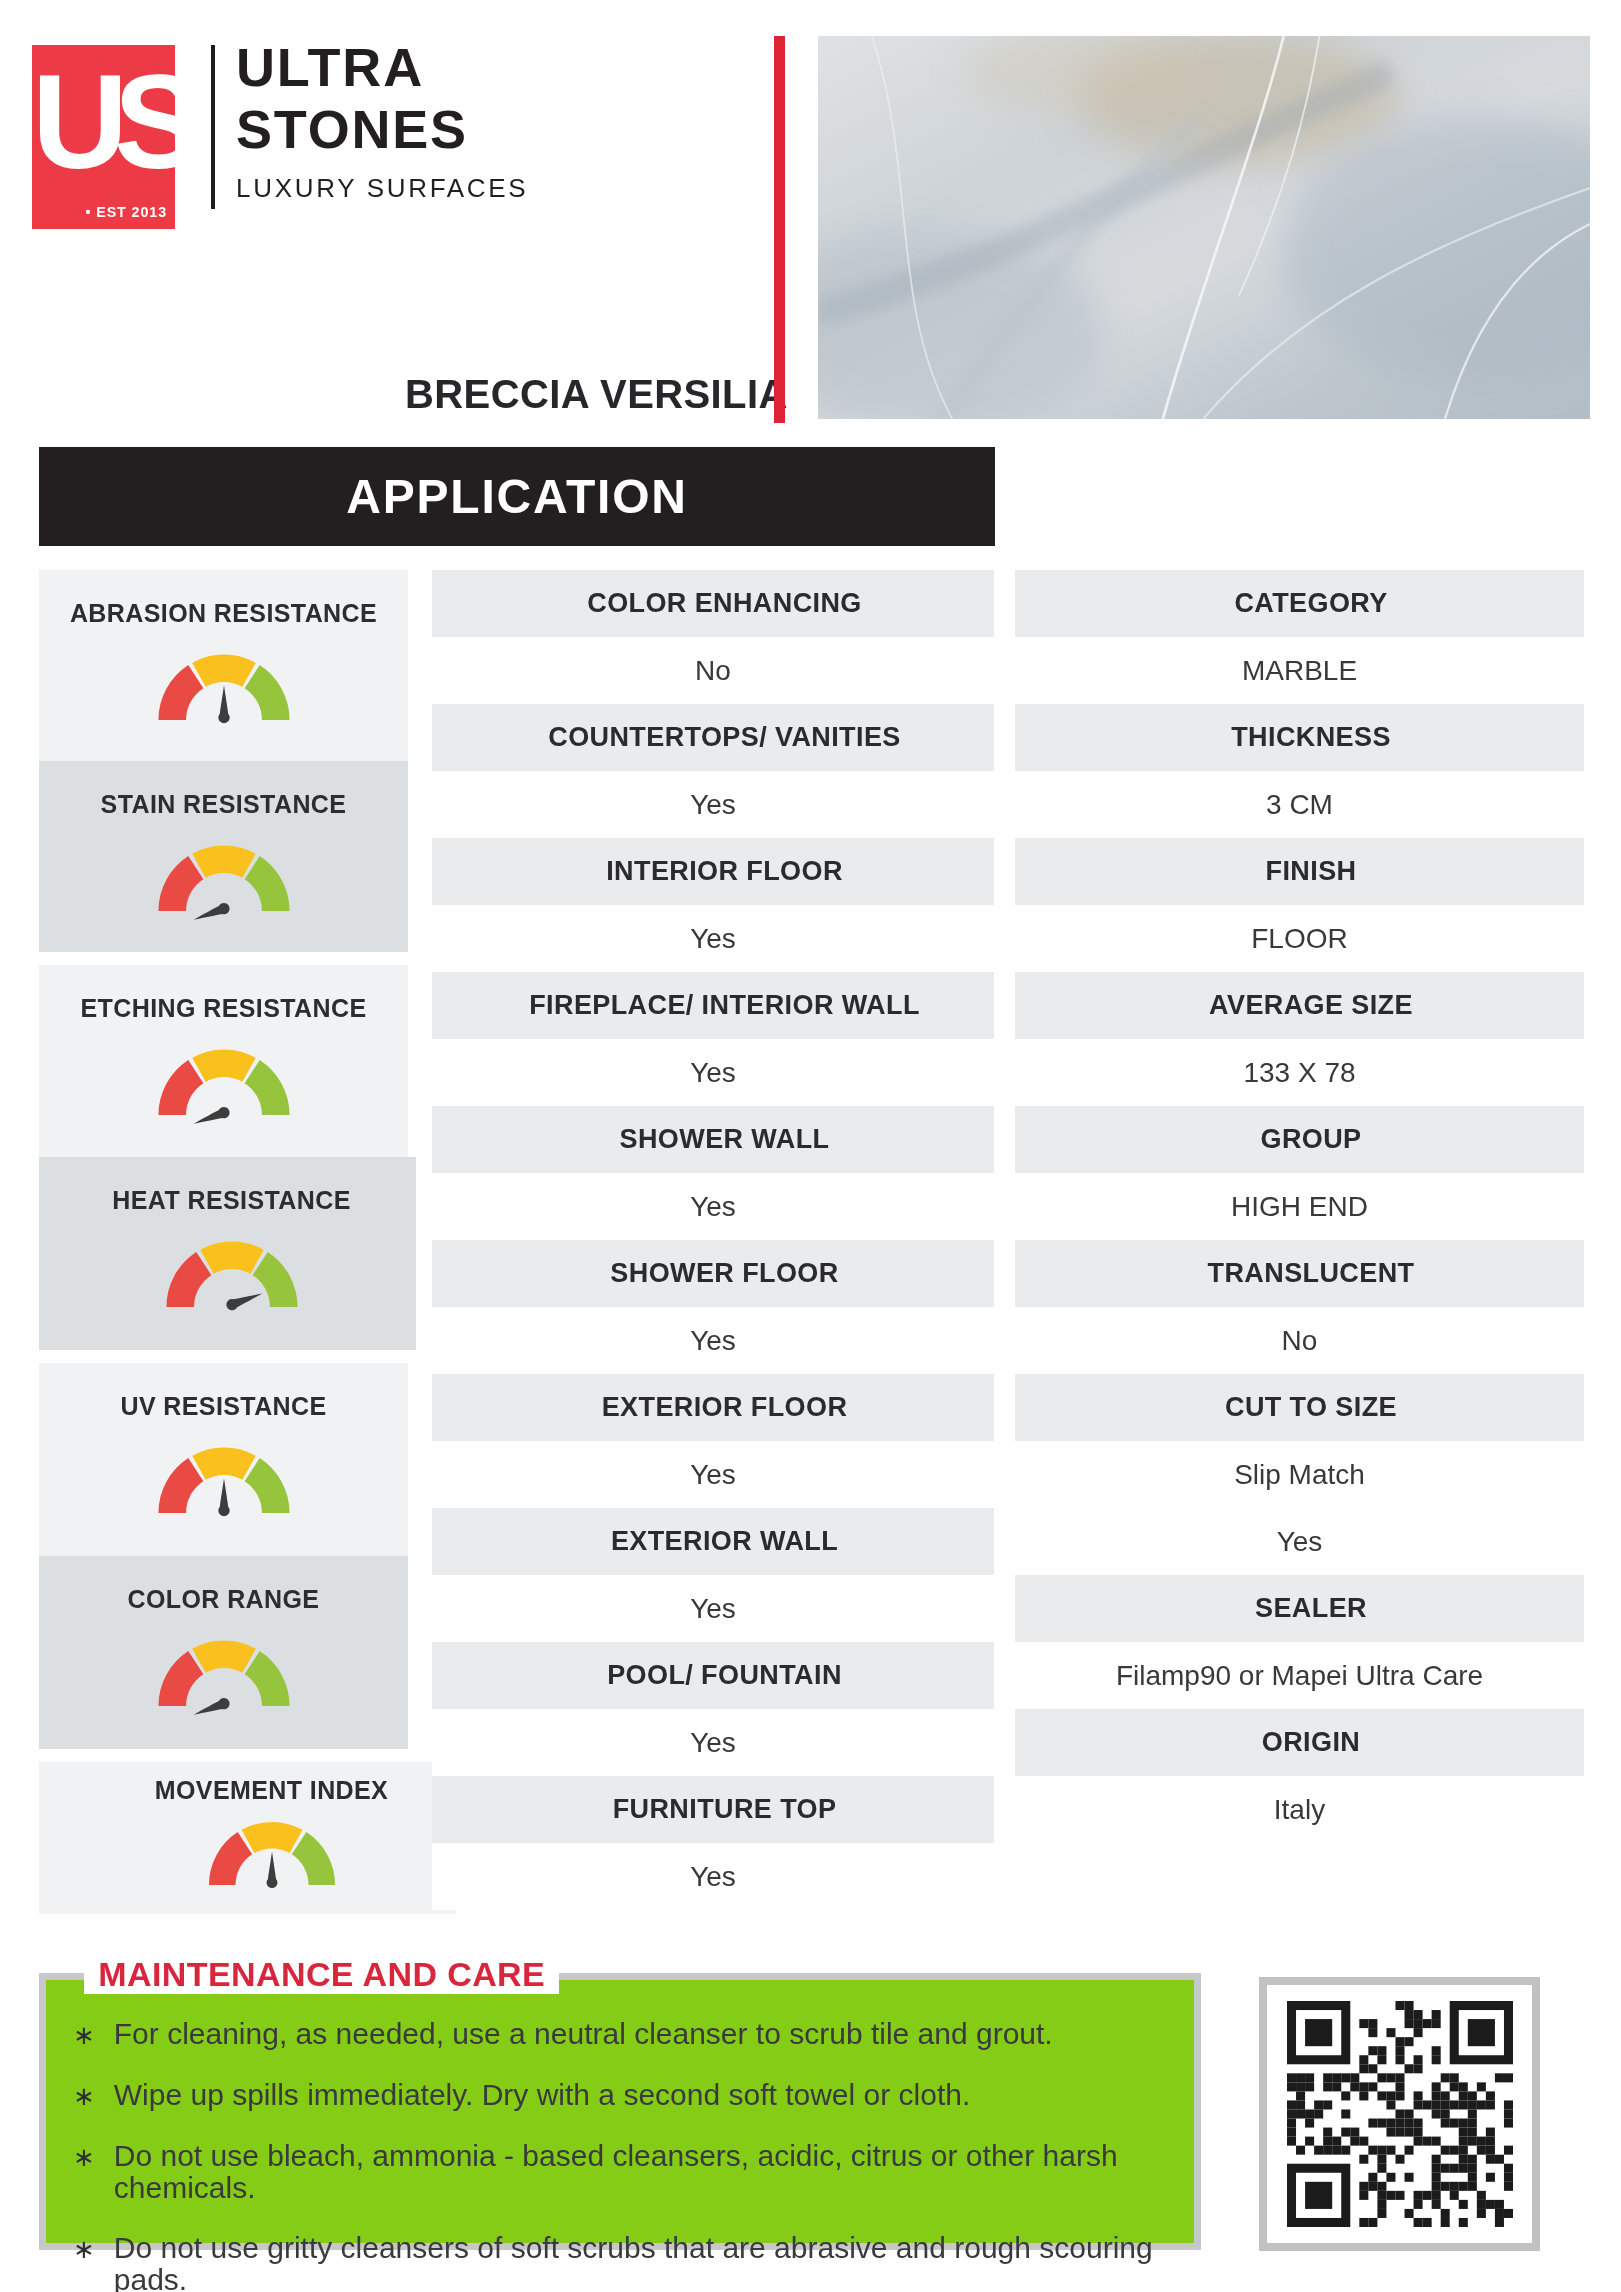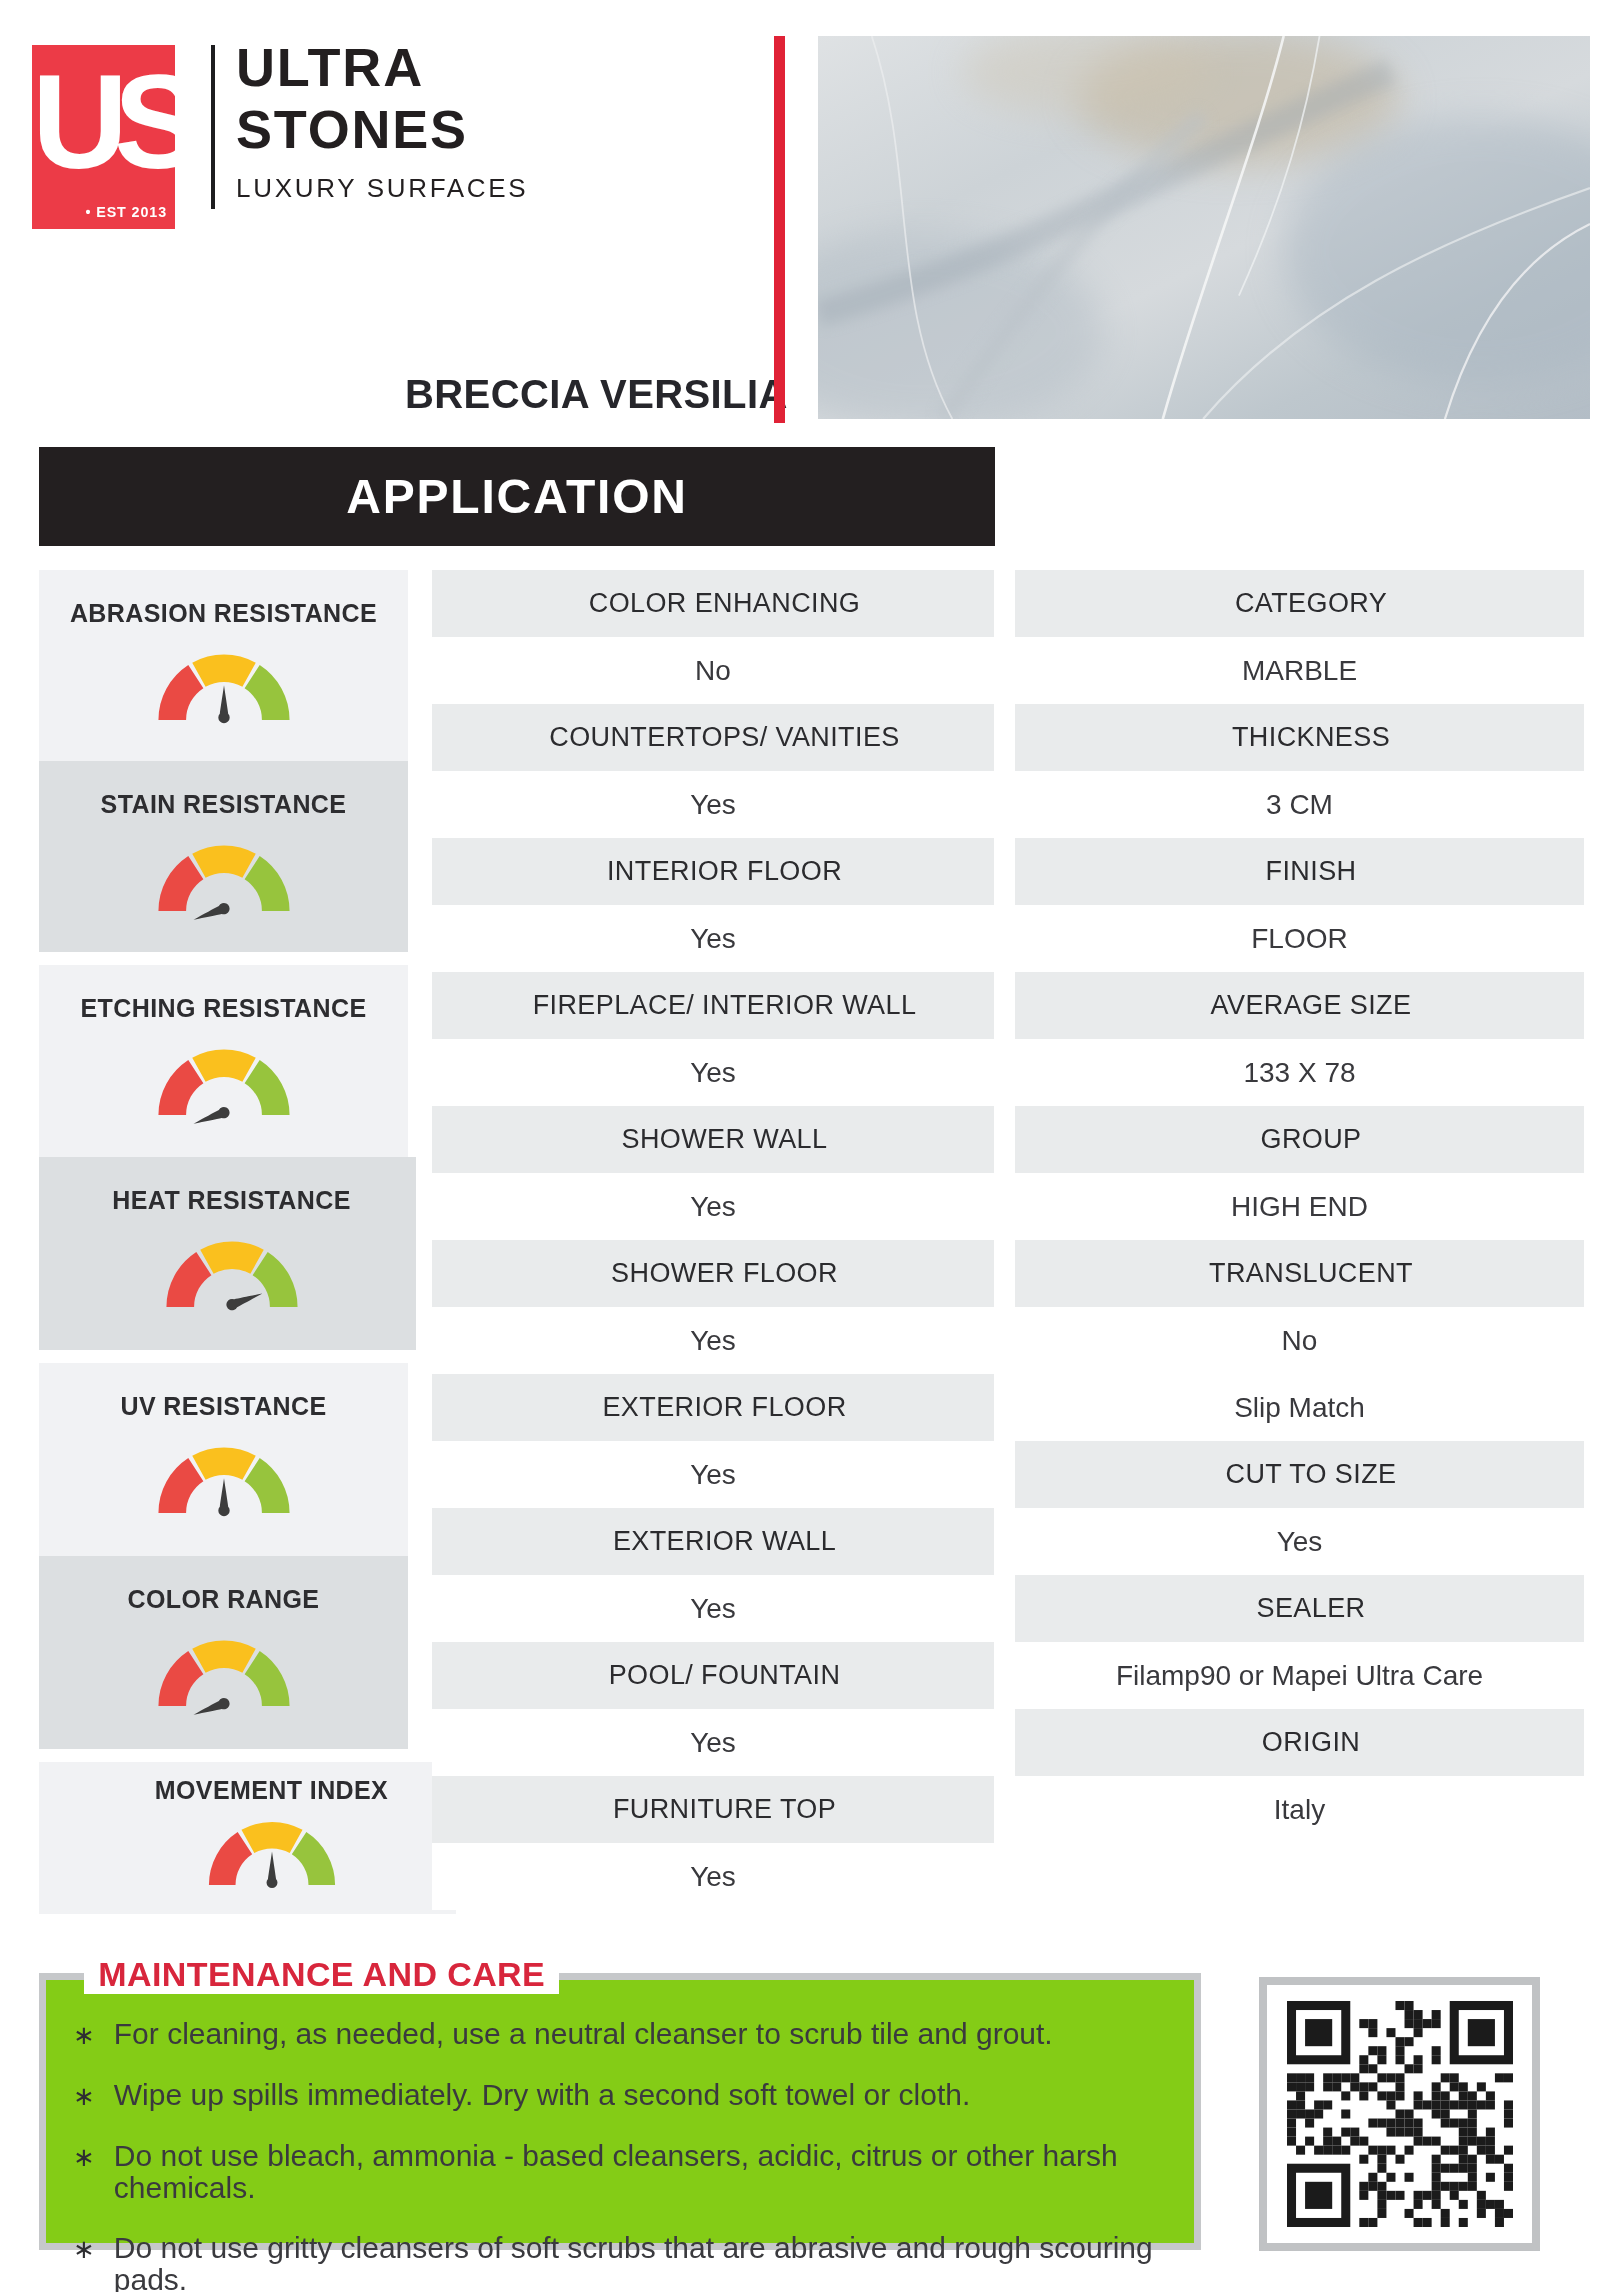--- a/index.html
+++ b/index.html
@@ -36,21 +36,21 @@
   .gauge-label{margin-top:29px;font-size:25px;font-weight:700;color:#2d2d30;letter-spacing:0.4px;}
   .gauge-svg{width:158px;margin-top:12.5px;}
   .gauge-panel.compact .gauge-label{margin-top:14.3px;}
   .gauge-panel.compact .gauge-svg{margin-top:3.6px;width:152px;}
 
   
   .rows-col{position:absolute;top:570px;display:flex;flex-direction:column;}
   #app-rows{left:432px;width:562px;}
   #spec-rows{left:1015px;width:569px;}
   .row{height:67px;display:flex;align-items:center;justify-content:center;}
-  .row.label{background:var(--row-gray,#e9ebec);font-weight:400;font-size:27px;
+  .row.label{background:var(--row-gray,#e9ebec);font-weight:700;font-size:27px;
              color:#2b2b2e;letter-spacing:0.4px;padding-left:23px;}
   .row.value{background:#fff;font-size:28px;color:#39393d;}
 
   
   .maint-box{position:absolute;left:39px;top:1973px;width:1162px;height:277px;
              border:7.2px solid var(--border-gray,#c6c8ca);box-sizing:border-box;background:#84cc16;}
   .maint-title{position:absolute;top:-25px;left:38px;background:#fff;padding:0 14.3px;
                font-size:34px;font-weight:700;color:var(--title-red,#d8263c);
                letter-spacing:0.4px;line-height:39px;white-space:nowrap;}
   .maint-list{list-style:none;margin:0;padding:38px 16px 0 27px;display:flex;
@@ -223,22 +223,22 @@
       <div class="row label">THICKNESS</div>
       <div class="row value">3 CM</div>
       <div class="row label">FINISH</div>
       <div class="row value">FLOOR</div>
       <div class="row label">AVERAGE SIZE</div>
       <div class="row value">133 X 78</div>
       <div class="row label">GROUP</div>
       <div class="row value">HIGH END</div>
       <div class="row label">TRANSLUCENT</div>
       <div class="row value">No</div>
+      <div class="row label">CUT TO SIZE</div>
       <div class="row value">Slip Match</div>
-      <div class="row label">CUT TO SIZE</div>
       <div class="row value">Yes</div>
       <div class="row label">SEALER</div>
       <div class="row value">Filamp90 or Mapei Ultra Care</div>
       <div class="row label">ORIGIN</div>
       <div class="row value">Italy</div>
     </div>
 
   <div class="maint-box">
     <div class="maint-title">MAINTENANCE AND CARE</div>
     <ul class="maint-list" id="maint-list">

